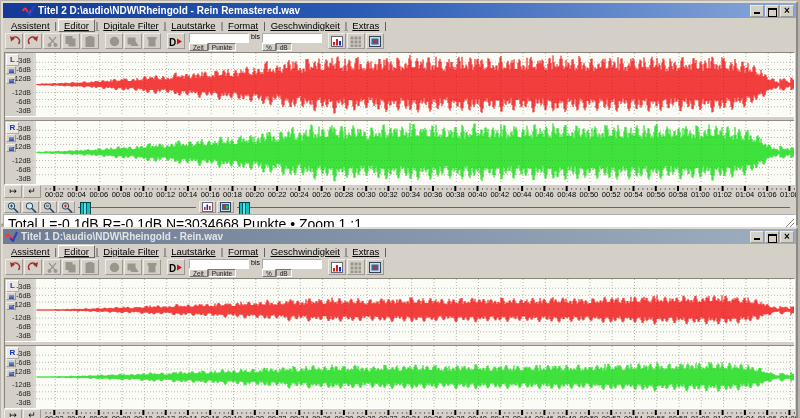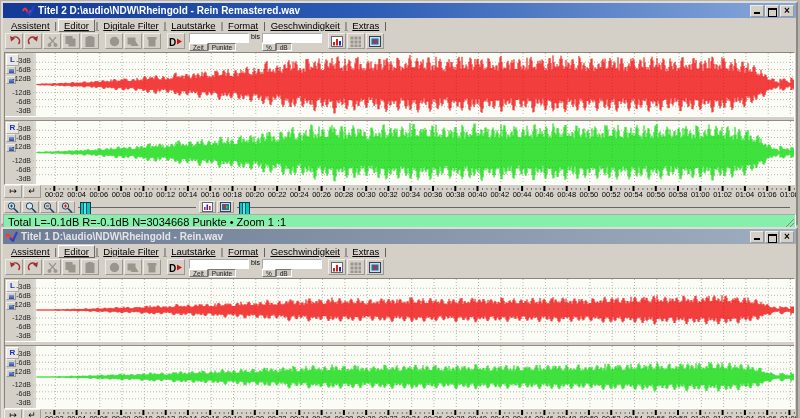--- a/index.html
+++ b/index.html
@@ -67,22 +67,22 @@
   
   .zoomrow{height:14px;display:flex;align-items:center;padding:1px 2px 0 1px;gap:1px;}
   .zbtn{width:17px;height:12px;background:#d4d0c8;border:1px outset #f0ece4;display:flex;
         align-items:center;justify-content:center;padding:0;}
   .strack{height:1px;background:#666;position:relative;margin:0 2px;}
   .st1{width:118px;} .st2{flex:1;margin-right:4px;}
   .shandle{position:absolute;left:2px;top:-5px;width:9px;height:11px;border:1px solid #044;
            background:repeating-linear-gradient(90deg,#14c0c0 0 2px,#056 2px 3px,#4ee 3px 5px,#056 5px 6px,#14c0c0 6px 9px);}
 
   
-  .statusbar{height:12px;margin:0;border:1px inset #fff;font-size:11px;color:#000;
-             padding:1px 4px 0 4px;position:relative;background:#86efac;white-space:nowrap;}
+  .statusbar{height:12px;margin:0;border:1px inset #fff;font-size:14px;color:#000;
+             padding:1px 4px 0 4px;position:relative;background:#ffffff;white-space:nowrap;}
   .grip{position:absolute;right:0;bottom:0;}
 </style>
 </head>
 <body>
 
 <div class="mdi" id="mdi">
     <div class="win win0">
     <div class="titlebar active">
       <span class="appicon">
         <svg width="13" height="11">

